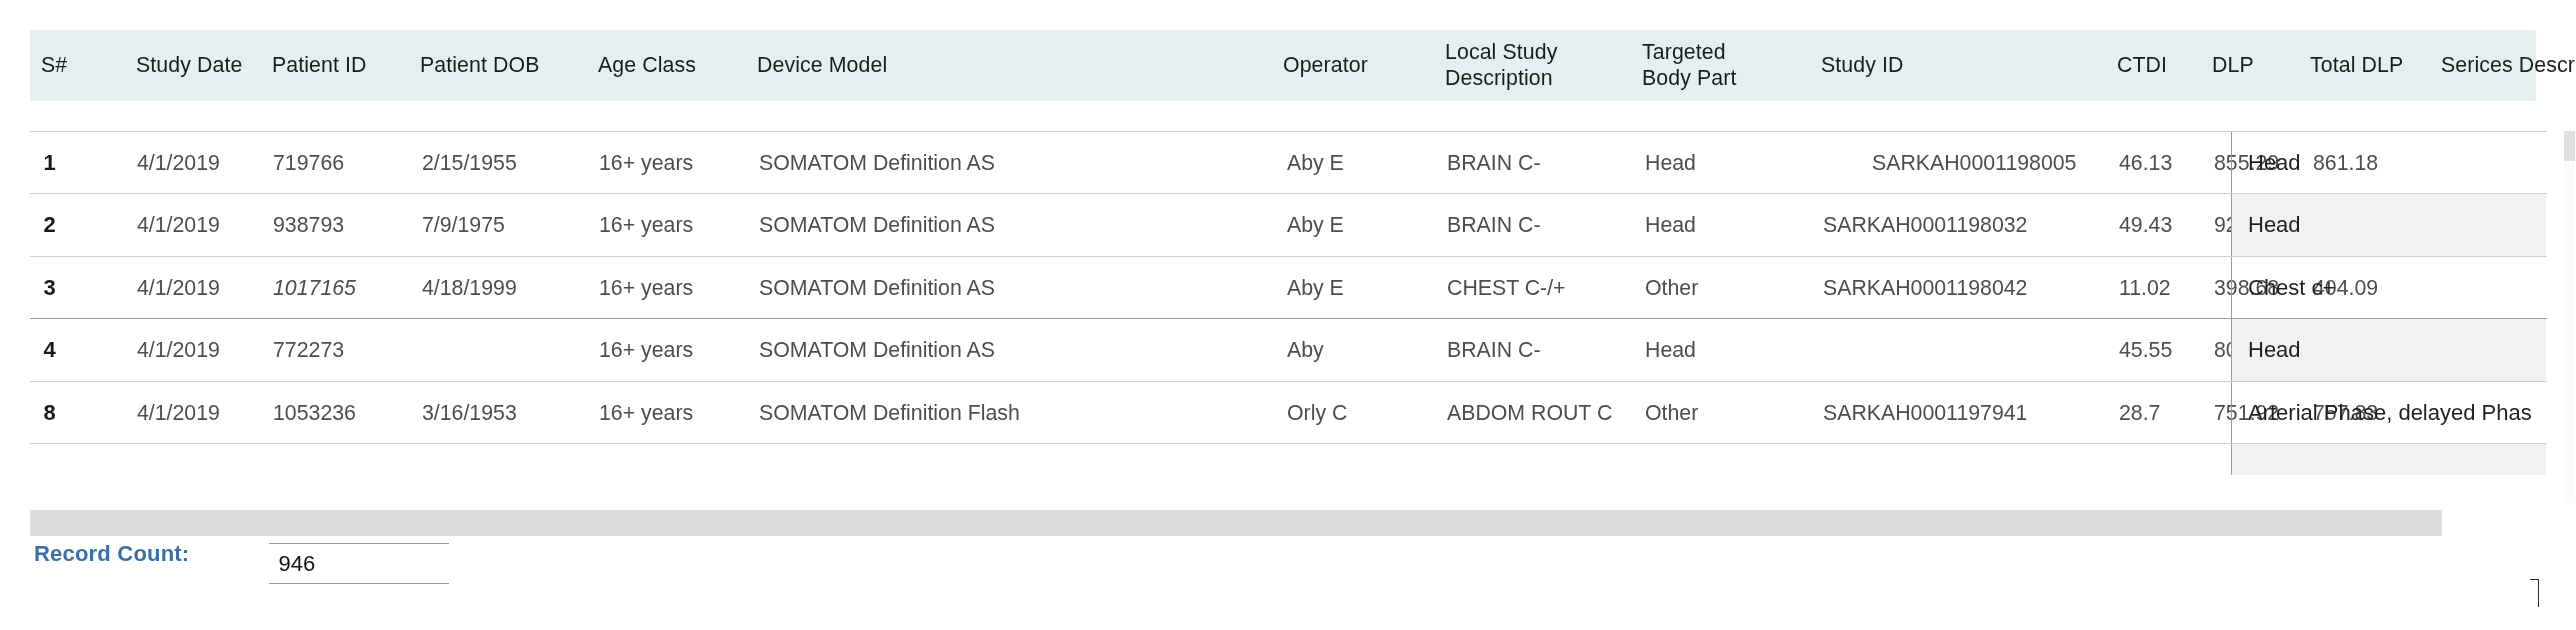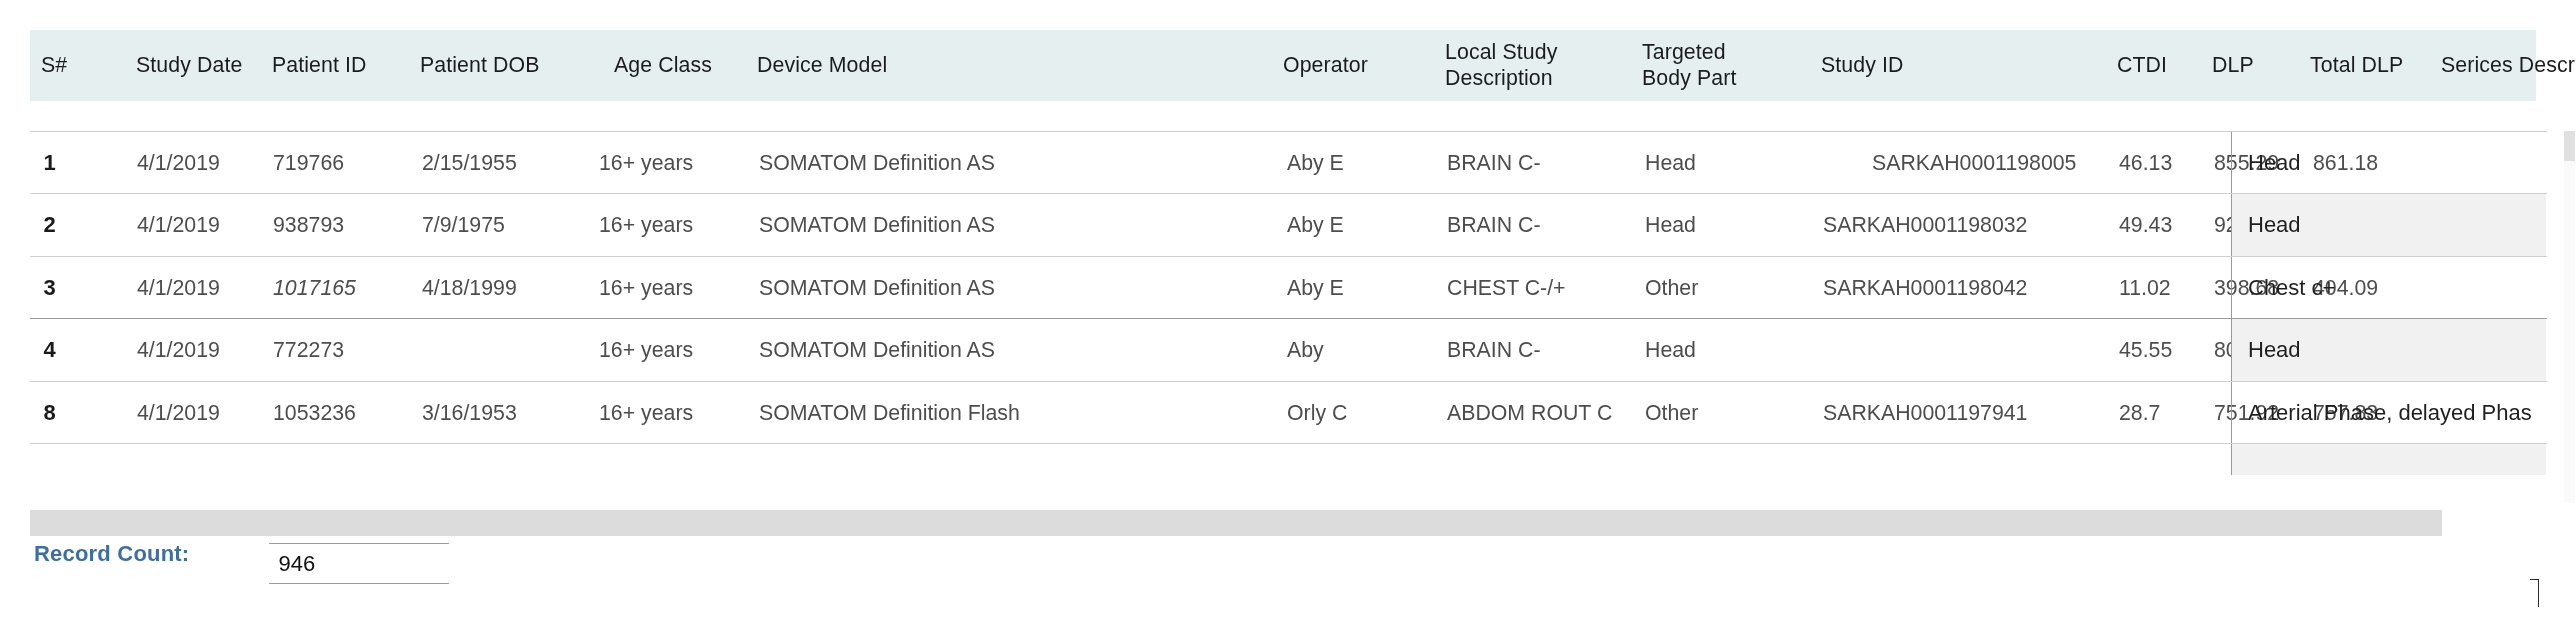--- a/index.html
+++ b/index.html
@@ -215,21 +215,21 @@
 
 <div class="screen">
 
   <div class="grid-frame">
 
     <div class="grid-header" id="grid-header">
         <div class="hdr-cell" style="left: 11px; width: 87px;">S#</div>
         <div class="hdr-cell" style="left: 106px; width: 126px;">Study Date</div>
         <div class="hdr-cell" style="left: 242px; width: 134px;">Patient ID</div>
         <div class="hdr-cell" style="left: 390px; width: 158px;">Patient DOB</div>
-        <div class="hdr-cell" style="left: 584px; width: 142px;">Age Class</div>
+        <div class="hdr-cell" style="left: 568px; width: 142px;">Age Class</div>
         <div class="hdr-cell" style="left: 727px; width: 300px;">Device Model</div>
         <div class="hdr-cell" style="left: 1253px; width: 134px;">Operator</div>
         <div class="hdr-cell two-line" style="left: 1415px; width: 182px;">Local Study
 Description</div>
         <div class="hdr-cell two-line" style="left: 1612px; width: 158px;">Targeted
 Body Part</div>
         <div class="hdr-cell" style="left: 1791px; width: 245px;">Study ID</div>
         <div class="hdr-cell" style="left: 2087px; width: 95px;">CTDI</div>
         <div class="hdr-cell" style="left: 2182px; width: 95px;">DLP</div>
         <div class="hdr-cell" style="left: 2280px; width: 126px;">Total DLP</div>

